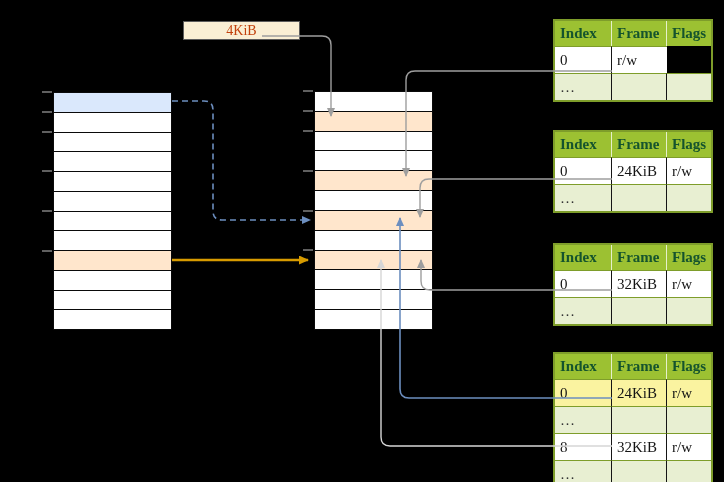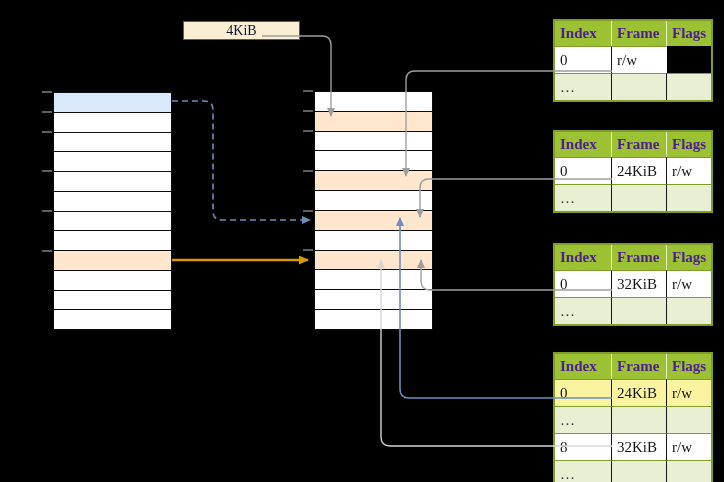--- a/index.html
+++ b/index.html
@@ -11,34 +11,34 @@
   .tall{position:absolute;display:flex;flex-direction:column;border:1px solid #0a0a0a;box-sizing:border-box;}
   .tall-row{flex:1;background:#fff;border-bottom:1px solid #0a0a0a;}
   .tall-row:last-child{border-bottom:none;}
   .tall-row.hl-blue{background:var(--row-blue,#DAE8FC);}
   .tall-row.hl-orange{background:var(--row-orange,#FFE6CC);}
   
   .size-box{
     position:absolute;left:183px;top:21px;width:117px;height:19px;box-sizing:border-box;
     background:var(--box-cream,#FAEFD5);border:1px solid #5c5c5c;
     display:flex;align-items:center;justify-content:center;
-    font-size:14px;color:#0f172a;
+    font-size:14px;color:#c2410c;
   }
   
   .pt{position:absolute;left:553px;width:160px;border:2px solid var(--pt-border,#7E9D2A);box-sizing:border-box;background:#000;}
   .pt-row{display:grid;grid-template-columns:57px 55px 44px;}
   .pt-cell{
     box-sizing:border-box;display:flex;align-items:center;
     padding-left:5px;font-size:15px;color:#141414;
     border-right:1px solid #151515;height:27px;border-top:1px solid var(--pt-border,#7E9D2A);
   }
   .pt-cell:last-child{border-right:none;}
   .pt-header .pt-cell{
     height:25px;border-top:none;background:var(--pt-header-bg,#9CC132);
-    color:#4c1d95;font-weight:bold;border-right:1px solid rgba(255,255,255,.75);
+    color:#14532d;font-weight:bold;border-right:1px solid rgba(255,255,255,.75);
   }
   .pt-header .pt-cell:last-child{border-right:none;}
   .r-data .pt-cell{background:#fff;}
   .r-ellipsis .pt-cell{background:var(--pt-alt-bg,#E8EFD2);color:#333;}
   .r-highlight .pt-cell{background:var(--pt-highlight-bg,#FAF3A0);}
   
   svg.overlay{position:absolute;left:0;top:0;z-index:5;pointer-events:none;}
   .ln-gray{stroke:var(--arrow-gray,#9E9E9E);fill:none;stroke-width:1.4px;}
   .ln-light{stroke:var(--arrow-light,#D6D6D6);fill:none;stroke-width:1.4px;}
   .ln-blue{stroke:var(--arrow-blue,#6C8EBF);fill:none;stroke-width:1.6px;}

